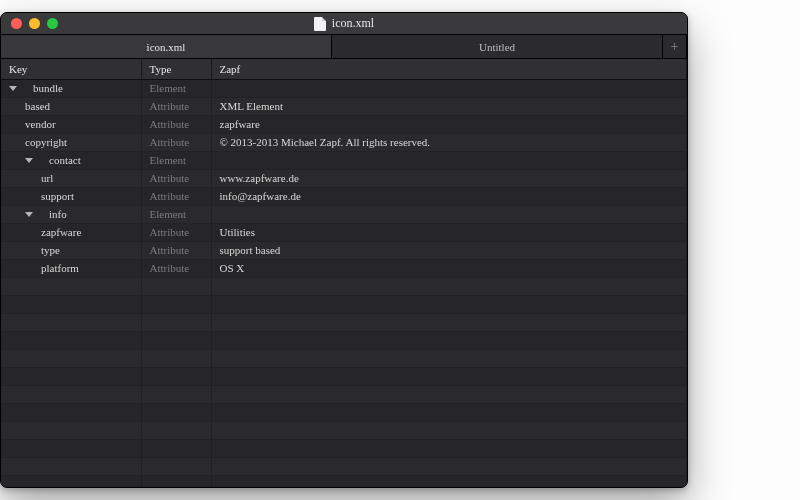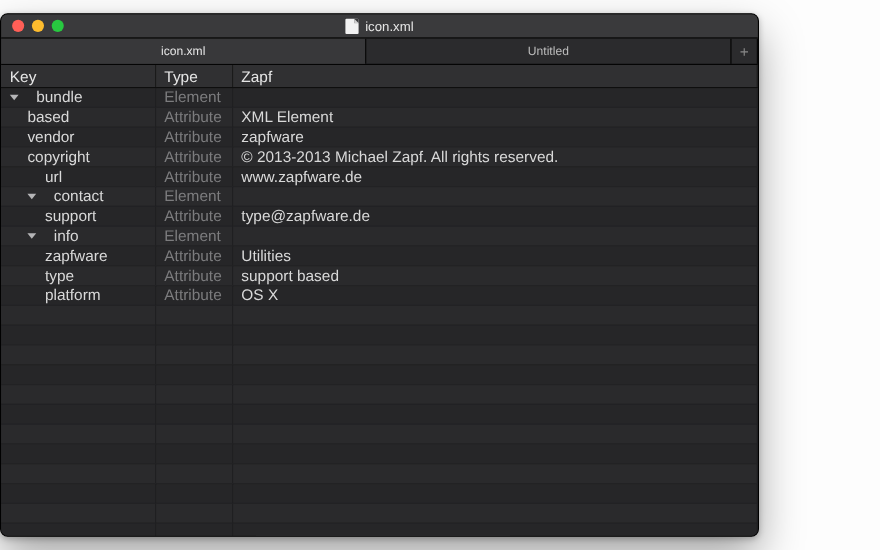--- a/index.html
+++ b/index.html
@@ -1,17 +1,17 @@
 <!DOCTYPE html>
 <html><head>
 <meta charset="utf-8">
 <style>
   * { margin:0; padding:0; box-sizing:border-box; }
   html,body { width:800px; height:500px; background:#fdfdfd; font-family:-apple-system,BlinkMacSystemFont,"Helvetica Neue",Arial,sans-serif; }
-  .canvas { width:800px; height:500px; display:flex; align-items:center; justify-content:flex-start; }
+  .canvas { width:688px; height:500px; display:flex; align-items:center; justify-content:flex-end;font-family:Liberation Serif, serif; }
   .window {
     width:690px; height:476px;
     background:#1e1e1e;
     border-radius:7px;
     box-shadow:0 18px 40px rgba(0,0,0,.35),0 2px 6px rgba(0,0,0,.25);
     overflow:hidden;
     display:flex; flex-direction:column;
     border:1px solid #000;
   }
   .titlebar {
@@ -27,21 +27,21 @@
   .titlewrap .docicon { width:12px; height:14px; background:#f2f2f2; border-radius:1px; position:relative; }
   .titlewrap .docicon:before{ content:""; position:absolute; right:0; top:0; border-top:4px solid #3a3a3c; border-left:4px solid #cfcfcf;}
   .titletxt { color:#e6e6e6; font-size:12px; }
   .tabbar {
     height:24px; background:#2b2b2d; display:flex; border-bottom:1px solid #000;
   }
   .tab { flex:1; display:flex; align-items:center; justify-content:center; font-size:11px; color:#bdbdbd; border-right:1px solid #000; }
   .tab.active { background:#38383a; color:#e6e6e6; }
   .tab.add { flex:0 0 24px; color:#888; font-size:14px; cursor:pointer; }
   .content { flex:1; background:#262628; overflow:auto; }
-  table { width:100%; border-collapse:collapse; font-size:14px; color:#d9d9d9; }
+  table { width:100%; border-collapse:collapse; font-size:11px; color:#d9d9d9; }
   thead th {
     text-align:left; font-weight:500; color:#e6e6e6;
     background:#303032; height:20px; padding:0 8px;
     border-bottom:1px solid #0e0e0e; border-right:1px solid #1a1a1a;
   }
   th.key { width:140px; } th.type { width:70px; }
   tbody td { height:18px; padding:0 8px; border-right:1px solid #1f1f21; border-bottom:1px solid #222224; vertical-align:middle; }
   tbody tr:nth-child(even) td { background:#2a2a2c; }
   .dim { color:#7c7c7e; }
   .keycell { display:flex; align-items:center; gap:16px; }
@@ -113,45 +113,45 @@
             <td>
                 <div class="keycell indent1">
                   <span>copyright</span>
                 </div>
               </td>
             <td class="dim">Attribute</td>
             <td>© 2013-2013 Michael Zapf. All rights reserved.</td>
           </tr>
           <tr>
             <td>
-                <div class="keycell indent2">
-                  <span>url</span>
-                </div>
-              </td>
-            <td class="dim">Attribute</td>
-            <td>www.zapfware.de</td>
-          </tr>
-          <tr>
-            <td>
                 <div class="keycell indent1">
                   <span class="disclose"></span>
                   <span>contact</span>
                 </div>
               </td>
             <td class="dim">Element</td>
             <td></td>
           </tr>
           <tr>
             <td>
                 <div class="keycell indent2">
+                  <span>url</span>
+                </div>
+              </td>
+            <td class="dim">Attribute</td>
+            <td>www.zapfware.de</td>
+          </tr>
+          <tr>
+            <td>
+                <div class="keycell indent2">
                   <span>support</span>
                 </div>
               </td>
             <td class="dim">Attribute</td>
-            <td>type@zapfware.de</td>
+            <td>info@zapfware.de</td>
           </tr>
           <tr>
             <td>
                 <div class="keycell indent1">
                   <span class="disclose"></span>
                   <span>info</span>
                 </div>
               </td>
             <td class="dim">Element</td>
             <td></td>

